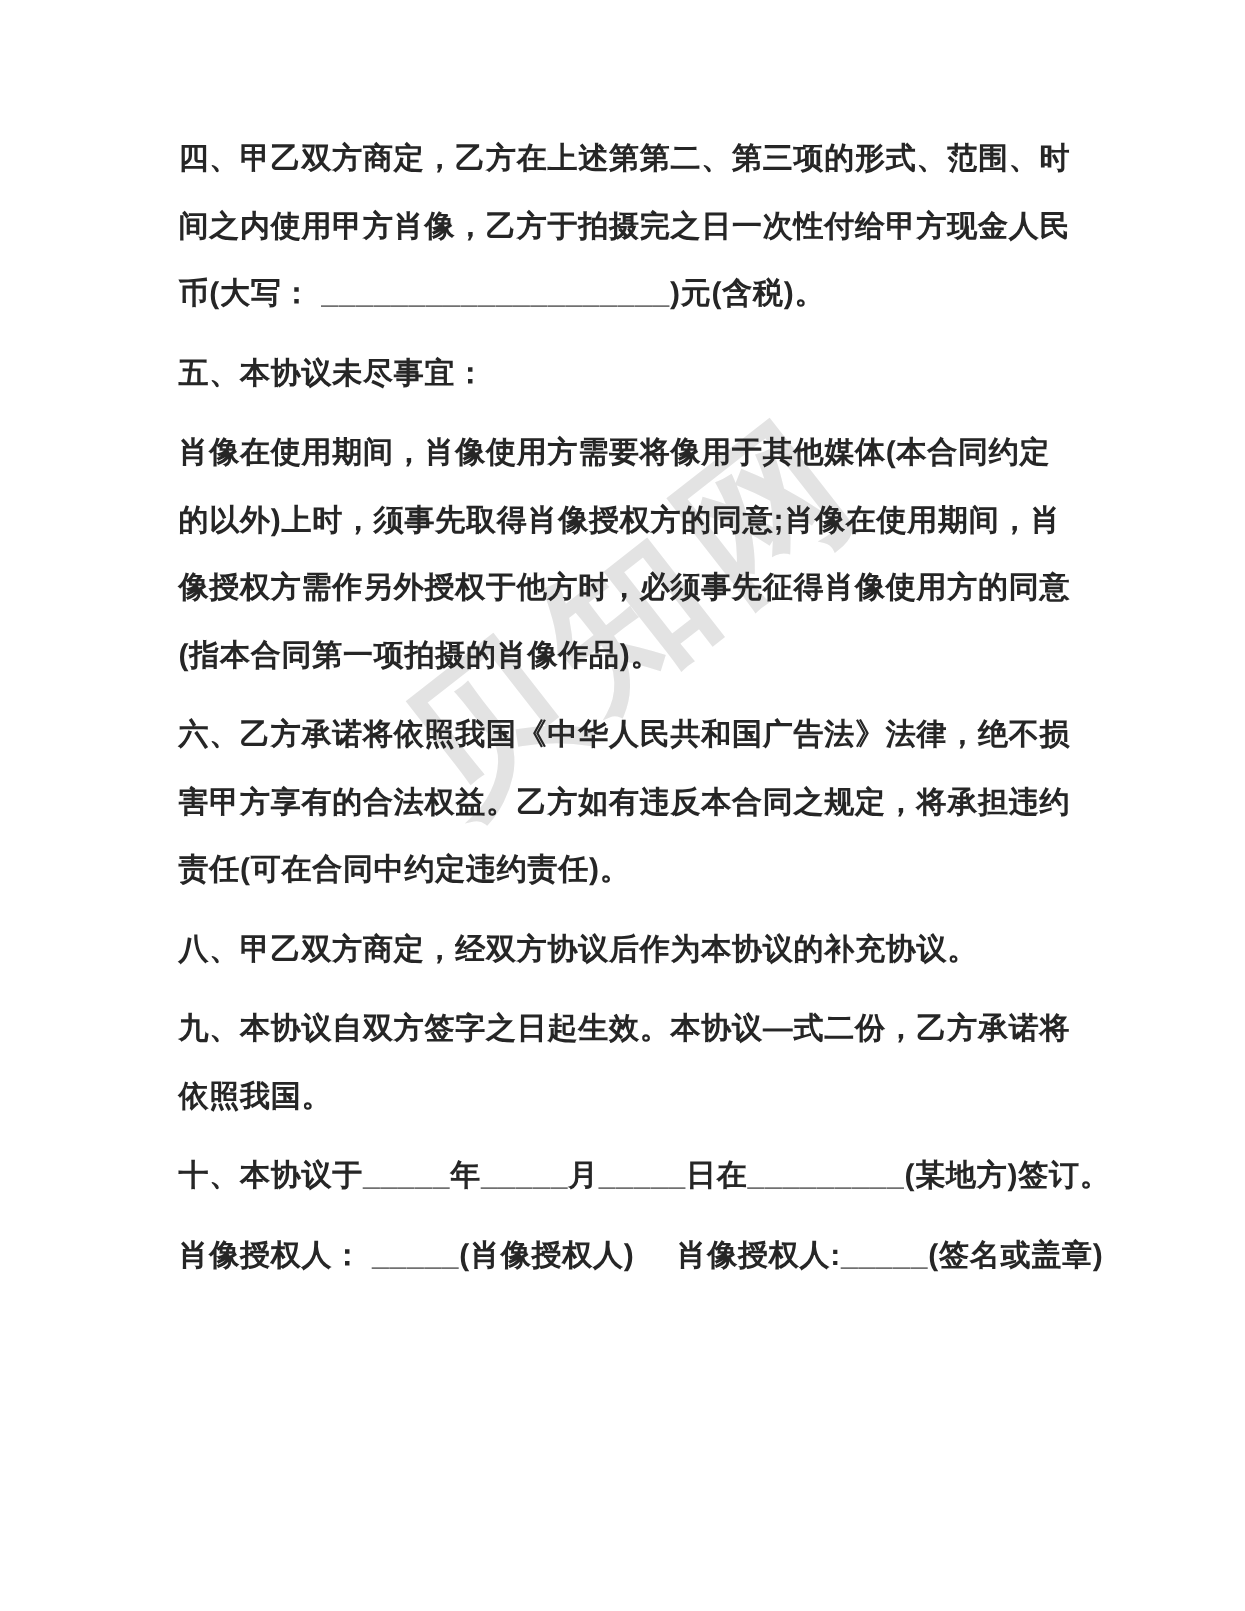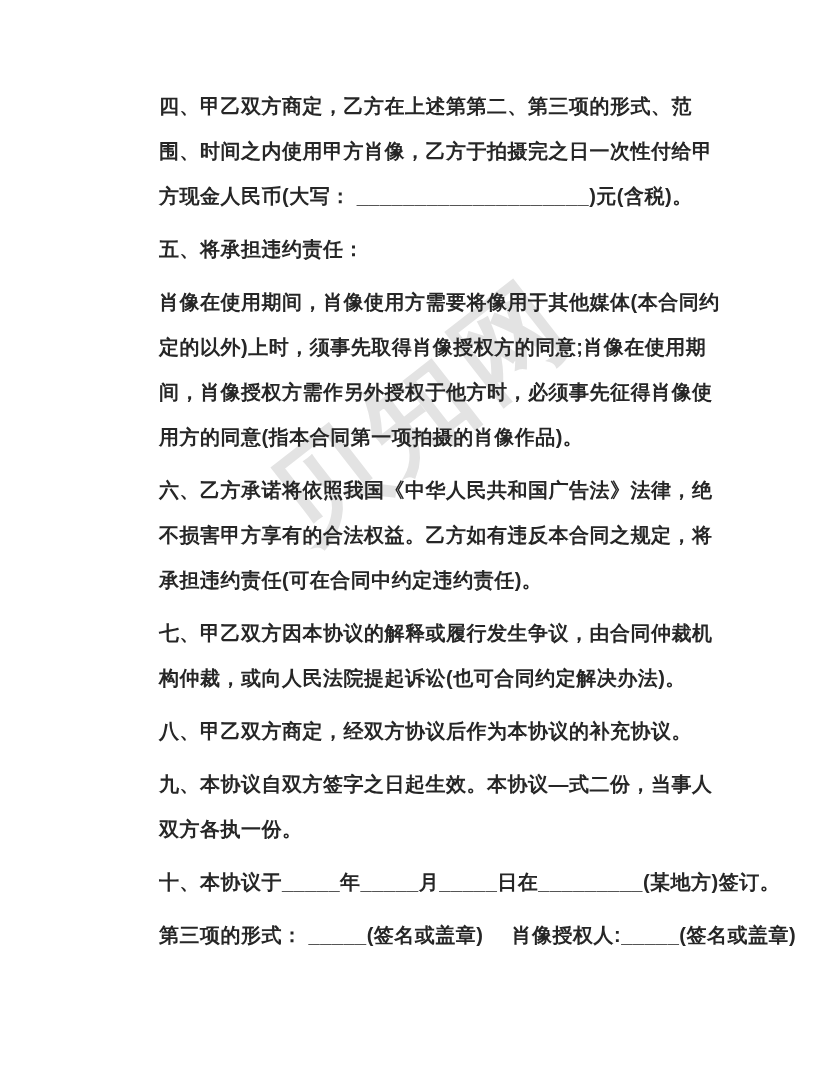--- a/index.html
+++ b/index.html
@@ -33,21 +33,20 @@
     white-space: nowrap;
     z-index: 0;
     user-select: none;
     pointer-events: none;
   }
   .content {
     position: relative;
     z-index: 1;
     padding: 84px 110px 0 119px;
     color: #262626;
-    margin-left: 40px;
   }
   .content p {
     font-size: 20px;
     line-height: 45px;
     font-weight: 600;
     margin: 0 0 8px 0;
     letter-spacing: 0.5px;
     word-break: break-all;
   }
   .content p.nowrap {
@@ -72,33 +71,32 @@
 <body style="background: rgb(255, 255, 255);">
 
 <div class="page">
 
   <div class="watermark" style="color: rgb(227, 227, 227);">贝知网</div>
 
   <div class="content" style="color: rgb(38, 38, 38);">
 
     <p>四、甲乙双方商定，乙方在上述第第二、第三项的形式、范围、时间之内使用甲方肖像，乙方于拍摄完之日一次性付给甲方现金人民币(大写： ____________________)元(含税)。</p>
 
-    <p>五、将承担违约责任：</p>
+    <p>五、本协议未尽事宜：</p>
 
     <p>肖像在使用期间，肖像使用方需要将像用于其他媒体(本合同约定的以外)上时，须事先取得肖像授权方的同意;肖像在使用期间，肖像授权方需作另外授权于他方时，必须事先征得肖像使用方的同意(指本合同第一项拍摄的肖像作品)。</p>
 
     <p>六、乙方承诺将依照我国《中华人民共和国广告法》法律，绝不损害甲方享有的合法权益。乙方如有违反本合同之规定，将承担违约责任(可在合同中约定违约责任)。</p>
 
-    <p>七、甲乙双方因本协议的解释或履行发生争议，由合同仲裁机构仲裁，或向人民法院提起诉讼(也可合同约定解决办法)。</p>
 
     <p>八、甲乙双方商定，经双方协议后作为本协议的补充协议。</p>
 
-    <p>九、本协议自双方签字之日起生效。本协议—式二份，当事人双方各执一份。</p>
+    <p>九、本协议自双方签字之日起生效。本协议—式二份，乙方承诺将依照我国。</p>
 
     <p class="nowrap">十、本协议于_____年_____月_____日在_________(某地方)签订。</p>
 
     <div class="signature-row">
-      <span>第三项的形式： _____(签名或盖章)</span>
+      <span>肖像授权人： _____(肖像授权人)</span>
       <span>肖像授权人:_____(签名或盖章)</span>
     </div>
 
   </div>
 </div>
 
 </body></html>

